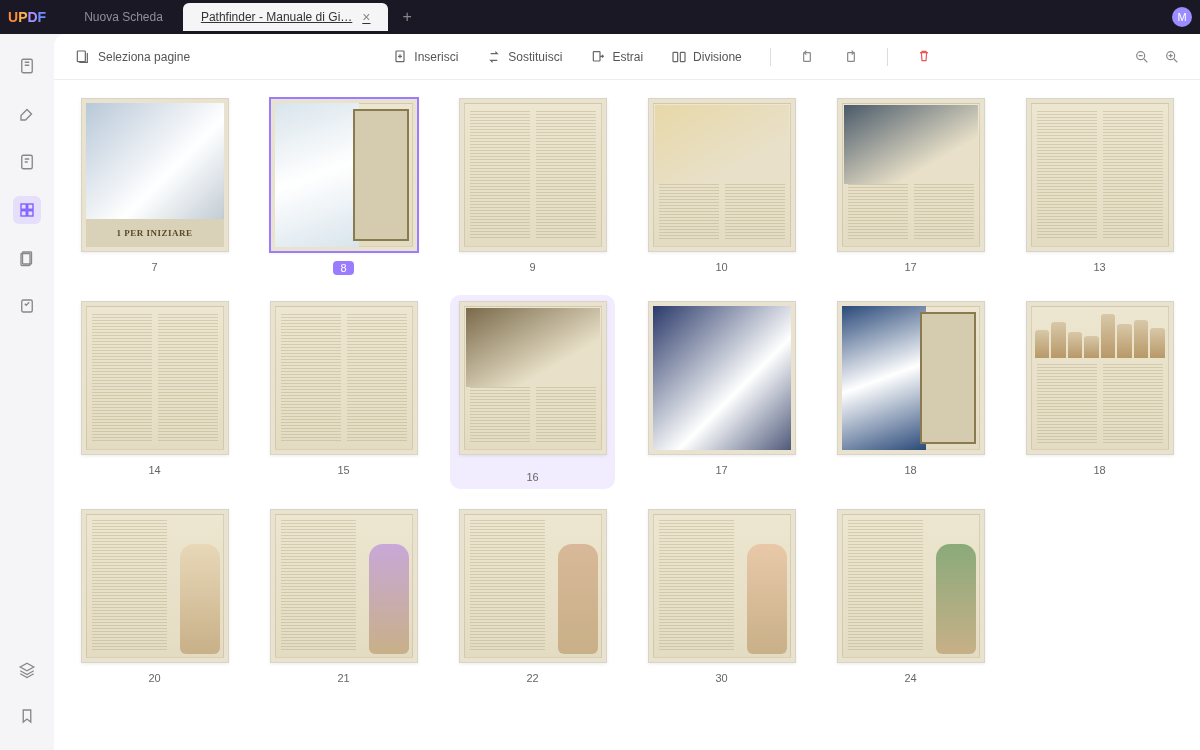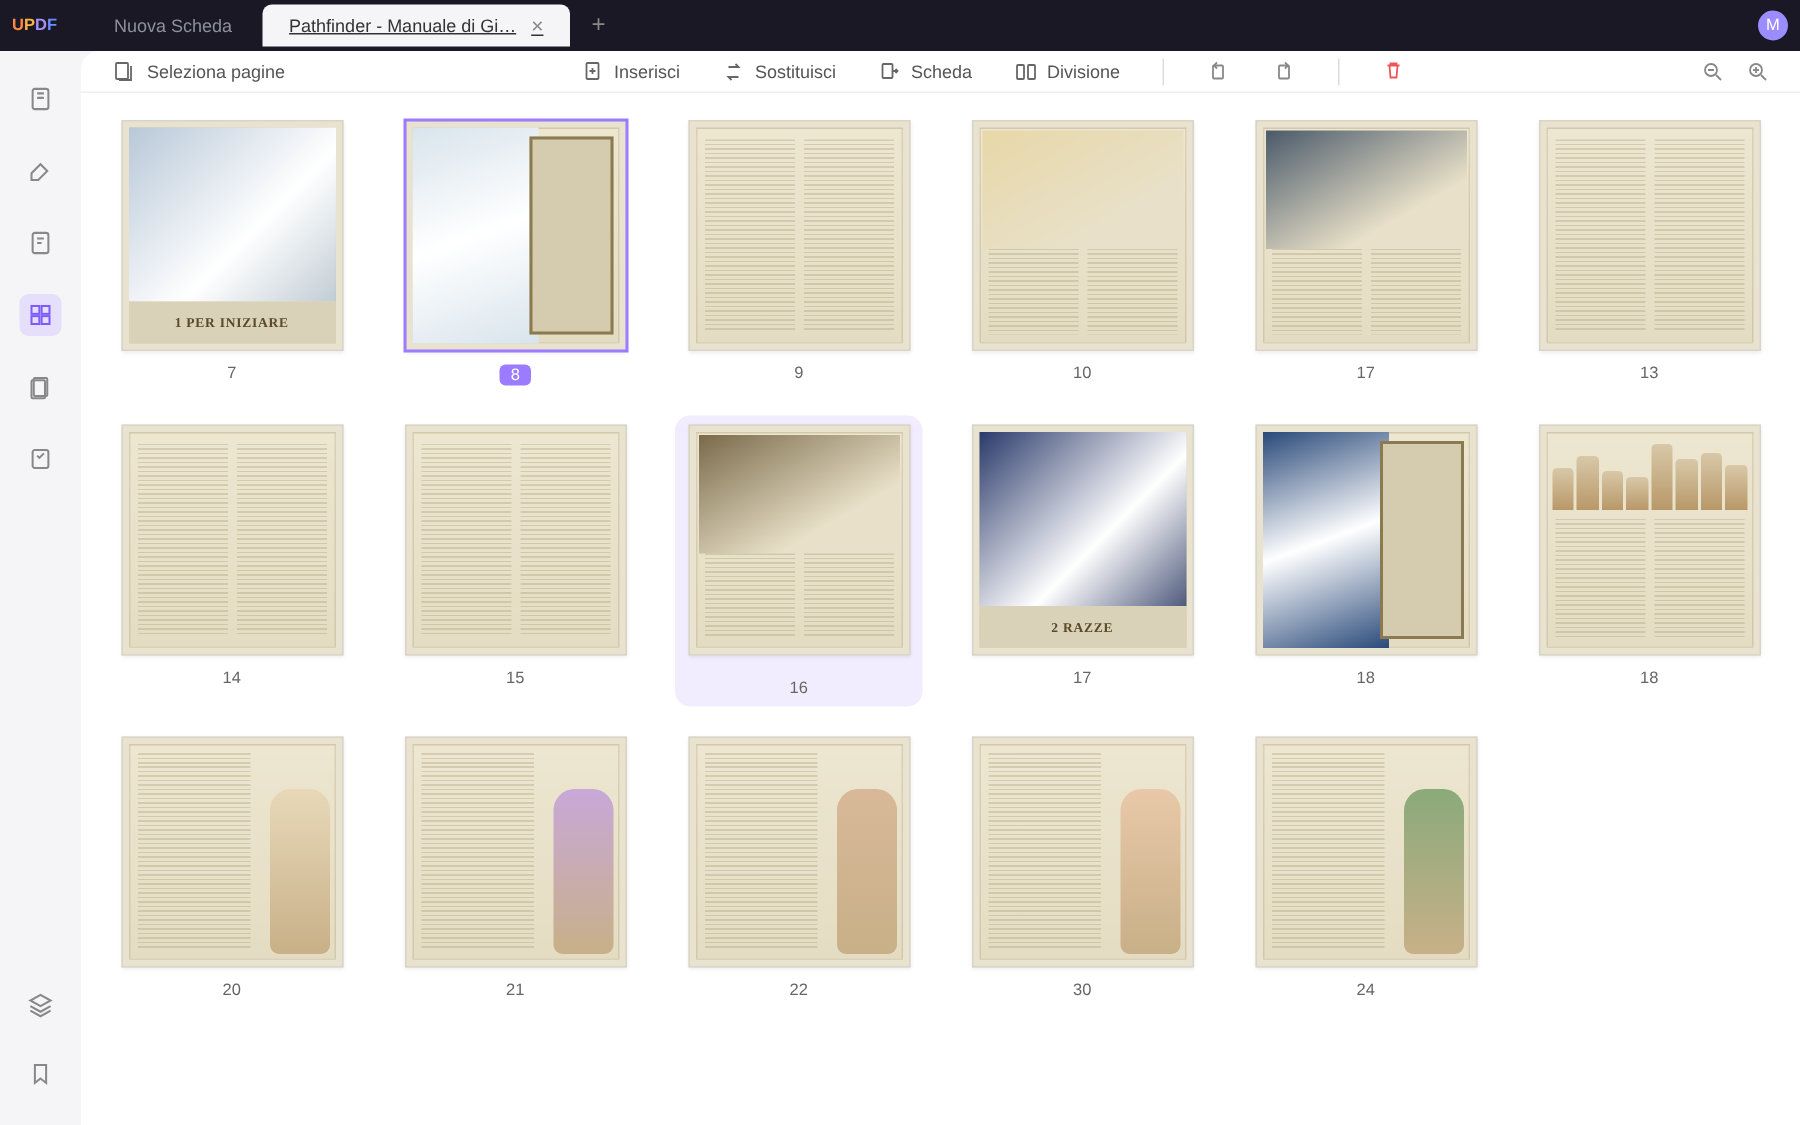--- a/index.html
+++ b/index.html
@@ -1,40 +1,40 @@
 <!DOCTYPE html>
 <html><head>
 <meta charset="utf-8">
 <style>
 * { margin: 0; padding: 0; box-sizing: border-box; font-family: -apple-system, BlinkMacSystemFont, "Segoe UI", sans-serif; }
 body { background: #f5f5f7; width: 1200px; height: 750px; overflow: hidden; }
 
 .top-bar { height: 34px; background: #1a1824; display: flex; align-items: center; padding: 0 8px; }
-.logo { font-weight: 700; font-size: 11px; margin-right: 20px; }
+.logo { font-weight: 700; font-size: 14px; margin-right: 20px; }
 .logo .u { color: #ff8a3d; }
 .logo .p { color: #ffb347; }
 .logo .d { color: #a88fff; }
 .logo .f { color: #6d8cff; }
 .tab { height: 28px; display: flex; align-items: center; padding: 0 18px; font-size: 12px; color: #8e8e9c; border-radius: 6px 6px 0 0; margin-right: 2px; cursor: pointer; }
 .tab.active { background: #f5f5f7; color: #333; text-decoration: underline; }
 .tab-close { margin-left: 10px; font-size: 14px; color: #888; }
 .tab-add { color: #888; font-size: 16px; padding: 0 12px; cursor: pointer; }
 .avatar { margin-left: auto; width: 20px; height: 20px; border-radius: 50%; background: #9b8cff; color: #fff; font-size: 11px; display: flex; align-items: center; justify-content: center; }
 
 .app-body { display: flex; height: calc(100% - 34px); }
 
 .sidebar { width: 54px; background: #f5f5f7; display: flex; flex-direction: column; align-items: center; padding-top: 18px; gap: 20px; }
 .side-icon { width: 28px; height: 28px; display: flex; align-items: center; justify-content: center; border-radius: 6px; cursor: pointer; color: #888; }
 .side-icon.active { background: #e6dffc; color: #7c5cff; }
 .side-icon svg { width: 18px; height: 18px; }
 .sidebar-bottom { margin-top: auto; margin-bottom: 20px; display: flex; flex-direction: column; gap: 18px; align-items: center; }
 
 .main { flex: 1; background: #fff; border-radius: 12px 0 0 0; margin-top: 0; display: flex; flex-direction: column; overflow: hidden; }
 
-.toolbar { height: 28px; display: flex; align-items: center; padding: 0 20px; border-bottom: 1px solid #eee; font-size: 12px; color: #555; }
+.toolbar { height: 46px; display: flex; align-items: center; padding: 0 20px; border-bottom: 1px solid #eee; font-size: 12px; color: #555; }
 .tb-left { display: flex; align-items: center; gap: 8px; cursor: pointer; }
 .tb-center { flex: 1; display: flex; justify-content: center; gap: 28px; }
 .tb-btn { display: flex; align-items: center; gap: 6px; cursor: pointer; }
 .tb-btn svg { width: 16px; height: 16px; color: #666; }
 .tb-sep { width: 1px; height: 18px; background: #ddd; }
 .tb-right { display: flex; align-items: center; gap: 14px; }
 .tb-icon { cursor: pointer; color: #888; display:flex; }
 .tb-icon.danger { color: #e55; }
 .tb-icon svg { width: 16px; height: 16px; }
 
@@ -144,21 +144,21 @@
           <svg viewBox="0 0 24 24" fill="none" stroke="currentColor" stroke-width="1.8">
               <path d="M7 7h10l-3-3M17 17H7l3 3"></path>
             </svg>
           <span>Sostituisci</span>
         </div>
         <div class="tb-btn">
           <svg viewBox="0 0 24 24" fill="none" stroke="currentColor" stroke-width="1.8">
               <rect x="5" y="4" width="10" height="14" rx="1"></rect>
               <path d="M15 11h5m-2-2l2 2-2 2"></path>
             </svg>
-          <span>Scheda</span>
+          <span>Estrai</span>
         </div>
         <div class="tb-btn">
           <svg viewBox="0 0 24 24" fill="none" stroke="currentColor" stroke-width="1.8">
               <rect x="3" y="5" width="7" height="14" rx="1"></rect>
               <rect x="14" y="5" width="7" height="14" rx="1"></rect>
             </svg>
           <span>Divisione</span>
         </div>
         <div class="tb-sep"></div>
         <div class="tb-icon">
@@ -287,21 +287,20 @@
                 <div class="text-col"></div>
               </div>
             </div>
             <div class="page-num">16</div>
           </div>
           <div class="thumb-cell">
             <div class="thumb">
               <div class="parchment"></div>
               <div class="chapter-art">
                 <div class="art-top" style="background:linear-gradient(135deg,#2a3a6a, #fff 60%, #2a3a6acc)"></div>
-                <div class="art-bottom">2 RAZZE</div>
               </div>
             </div>
             <div class="page-num">17</div>
           </div>
           <div class="thumb-cell">
             <div class="thumb">
               <div class="parchment"></div>
               <div style="position:absolute;left:4px;top:4px;bottom:4px;width:58%;background:linear-gradient(160deg,#2a4a7a,#fff 50%,#2a4a7a)"></div>
               <div class="art-right-text"></div>
             </div>

